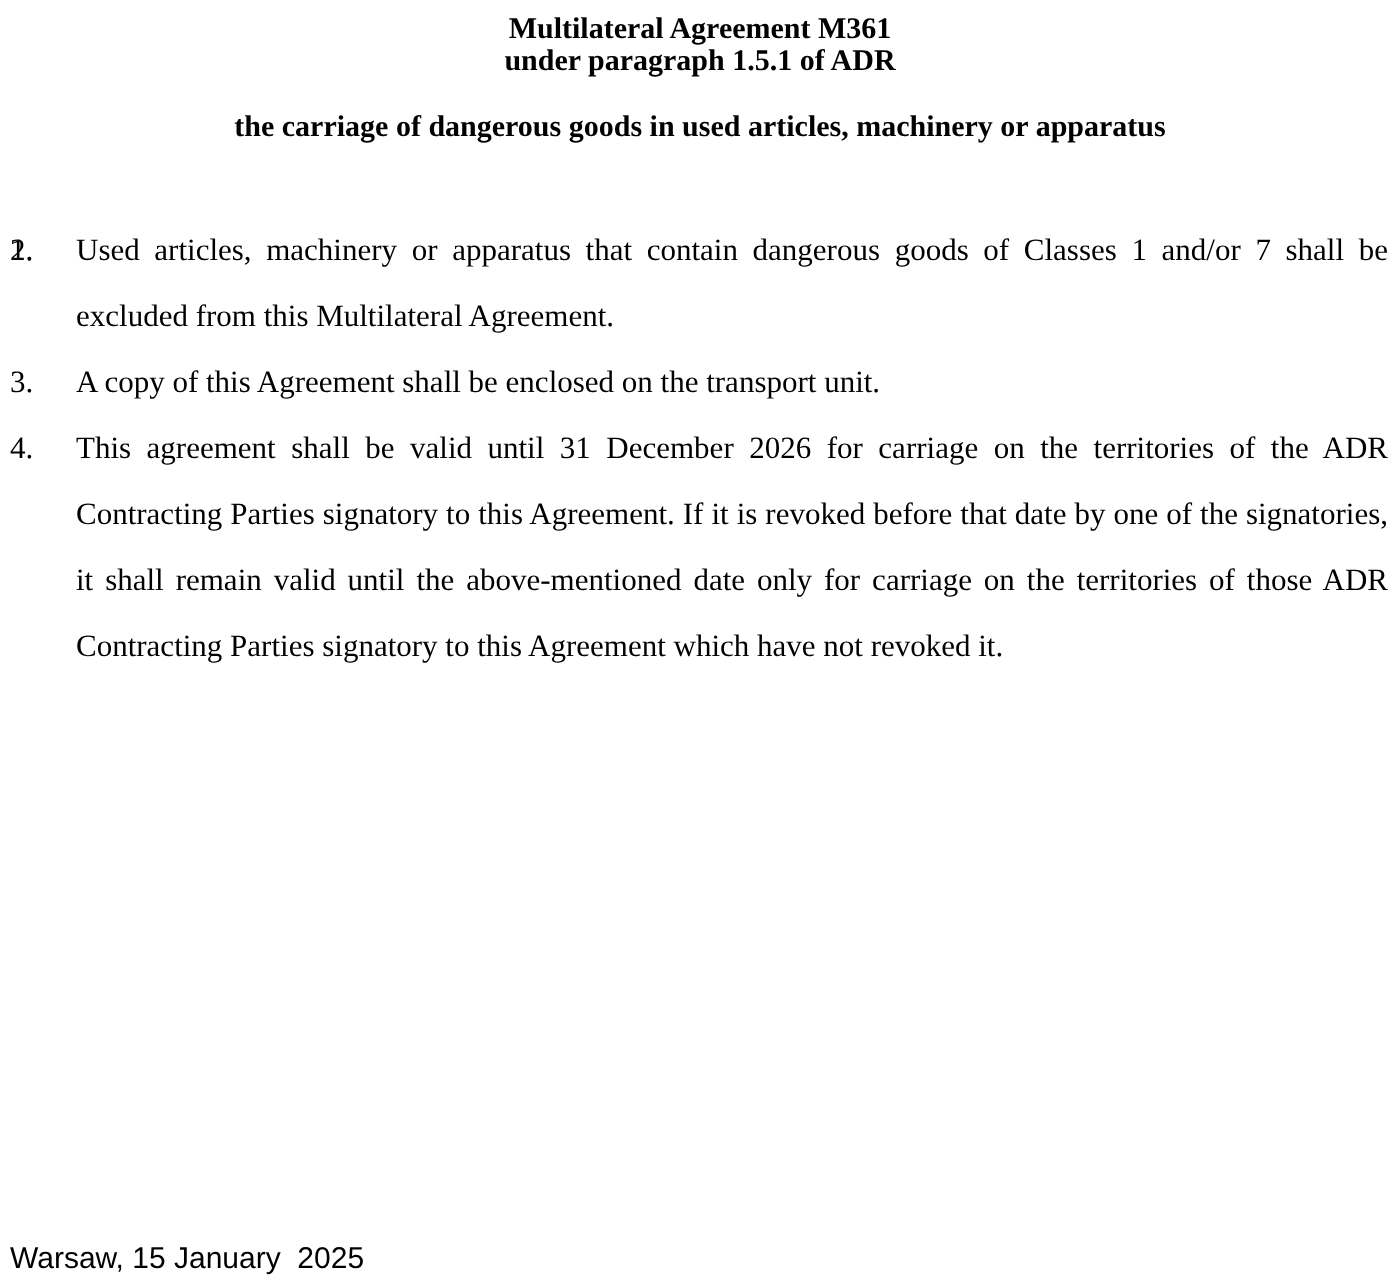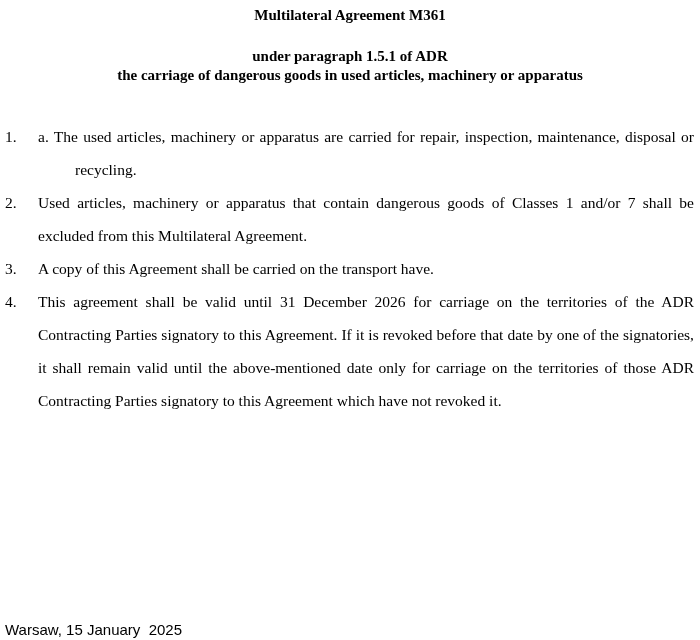--- a/index.html
+++ b/index.html
@@ -16,22 +16,22 @@
     background: #ffffff;
   }
   
   .title-block {
     text-align: center;
     font-weight: bold;
     font-size: 15px;
     line-height: 16px;
   }
   .title-line-1 { padding-top: 7px; }
-  .title-line-2 { margin-top: 25px; }
-  .title-line-3 { margin-top: 3px; }
+  .title-line-2 { }
+  .title-line-3 { margin-top: 17px; }
   
   .agreement-list {
     margin-top: 37px;
     font-size: 15.5px;
     line-height: 33px;
     text-align: justify;
   }
   .list-item {
     position: relative;
     padding-left: 38px;
@@ -67,31 +67,30 @@
   <div class="title-block">
     <div class="title-line-1">Multilateral Agreement M361</div>
     <div class="title-line-2">under paragraph 1.5.1 of ADR</div>
     <div class="title-line-3">the carriage of dangerous goods in used articles, machinery or apparatus</div>
   </div>
 
   <div class="agreement-list">
 
     <div class="list-item">
       <span class="item-number">1.</span>
-      <div class="subitem"><span>a.</span> <span>The used articles, machinery or apparatus are carried for repair, inspection, maintenance, disposal or recycling.</span></div>
     </div>
 
     <div class="list-item">
       <span class="item-number">2.</span>
       <span>Used articles, machinery or apparatus that contain dangerous goods of Classes 1 and/or 7 shall be excluded from this Multilateral Agreement.</span>
     </div>
 
     <div class="list-item">
       <span class="item-number">3.</span>
-      <span>A copy of this Agreement shall be carried on the transport have.</span>
+      <span>A copy of this Agreement shall be enclosed on the transport unit.</span>
     </div>
 
     <div class="list-item">
       <span class="item-number">4.</span>
       <span>This agreement shall be valid until 31 December 2026 for carriage on the territories of the ADR Contracting Parties signatory to this Agreement. If it is revoked before that date by one of the signatories, it shall remain valid until the above-mentioned date only for carriage on the territories of those ADR Contracting Parties signatory to this Agreement which have not revoked it.</span>
     </div>
 
   </div>
 
   <div class="signature-block">

